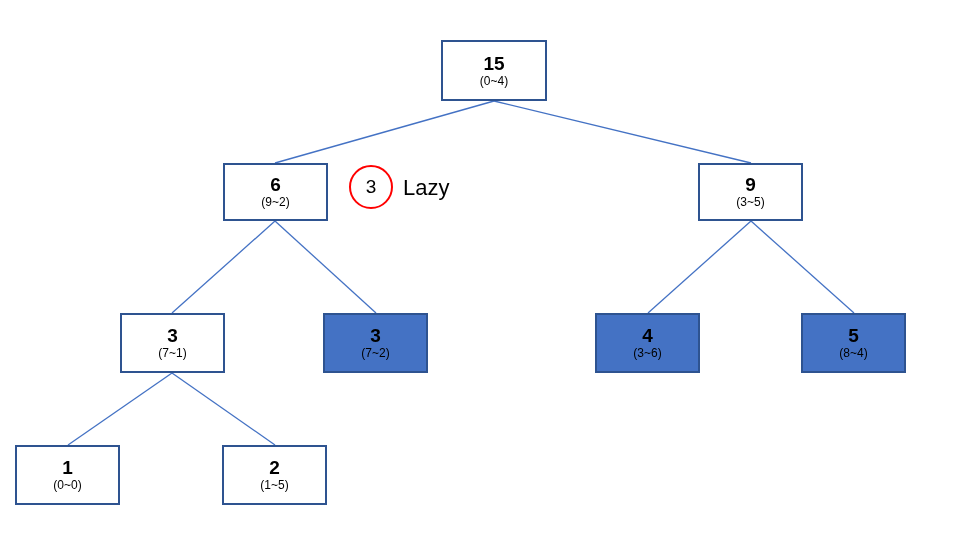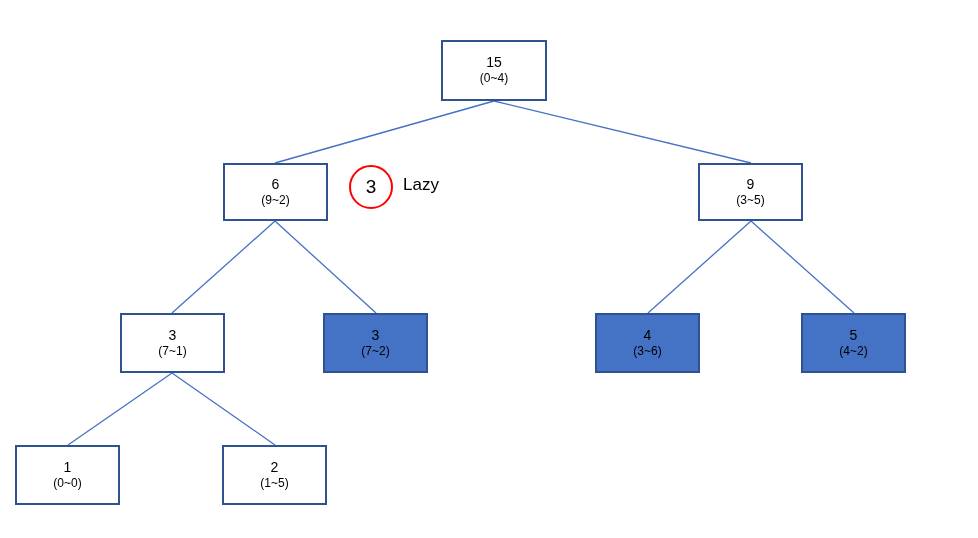--- a/index.html
+++ b/index.html
@@ -35,22 +35,22 @@
     align-items: center;
     justify-content: center;
     line-height: 1.12;
     color: #000000;
   }
   .node.filled {
     background: #4472C4;
     border-color: #2E5390;
   }
   .node-value {
-    font-size: 14px;
-    font-weight: 400;
+    font-size: 19px;
+    font-weight: 700;
     color: #000000;
     letter-spacing: 0px;
   }
   .node-range {
     font-size: 12px;
     font-weight: 400;
     color: #000000;
     margin-top: 1px;
   }
   .lazy-circle {
@@ -60,21 +60,21 @@
     border-radius: 50%;
     background: #ffffff;
     display: flex;
     align-items: center;
     justify-content: center;
     font-size: 19px;
     color: #000000;
   }
   .lazy-label {
     position: absolute;
-    font-size: 17px;
+    font-size: 22px;
     color: #000000;
     white-space: nowrap;
   }
 </style>
 </head>
 <body>
 
 <div id="canvas">
 
   <svg id="edges" viewBox="0 0 978 538" xmlns="http://www.w3.org/2000/svg">
@@ -108,21 +108,21 @@
       <div class="node filled" style="left: 323px; top: 313px; width: 105px; height: 60px;">
         <div class="node-value">3</div>
         <div class="node-range">(7~2)</div>
       </div>
       <div class="node filled" style="left: 595px; top: 313px; width: 105px; height: 60px;">
         <div class="node-value">4</div>
         <div class="node-range">(3~6)</div>
       </div>
       <div class="node filled" style="left: 801px; top: 313px; width: 105px; height: 60px;">
         <div class="node-value">5</div>
-        <div class="node-range">(4~2)</div>
+        <div class="node-range">(8~4)</div>
       </div>
       <div class="node" style="left: 15px; top: 445px; width: 105px; height: 60px;">
         <div class="node-value">1</div>
         <div class="node-range">(0~0)</div>
       </div>
       <div class="node" style="left: 222px; top: 445px; width: 105px; height: 60px;">
         <div class="node-value">2</div>
         <div class="node-range">(1~5)</div>
       </div>
     </div>

